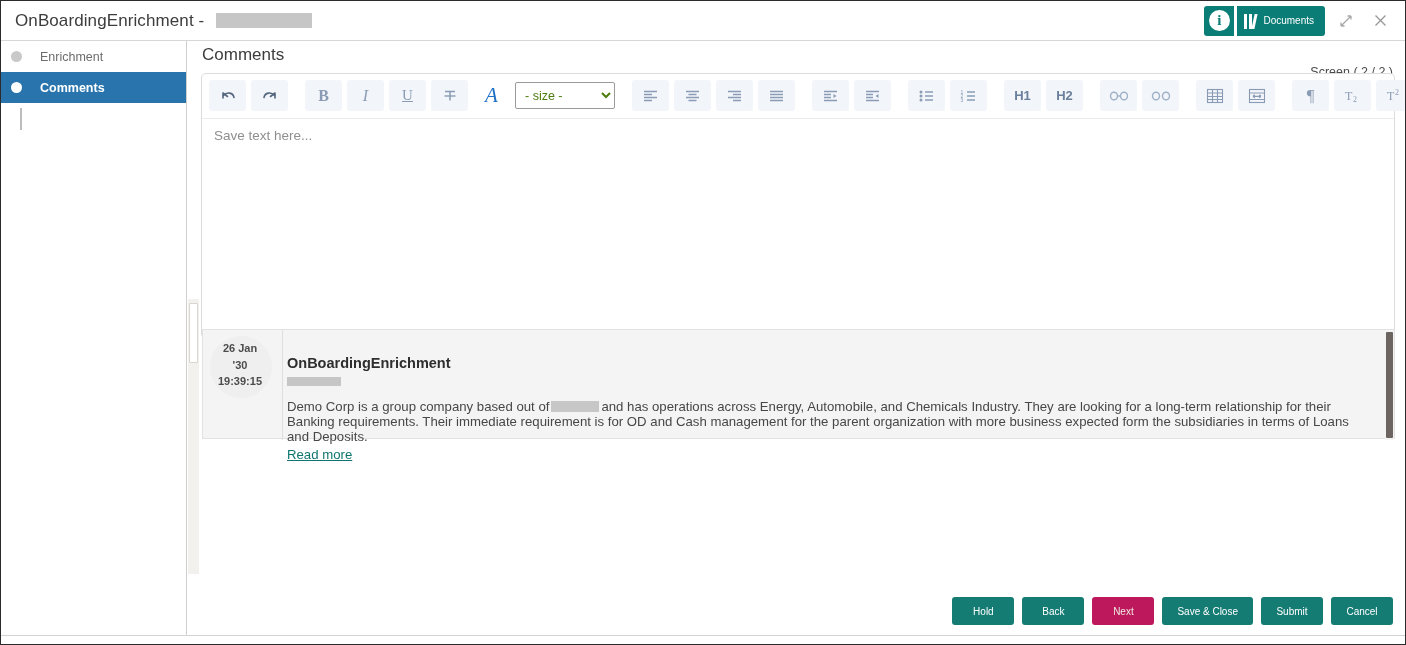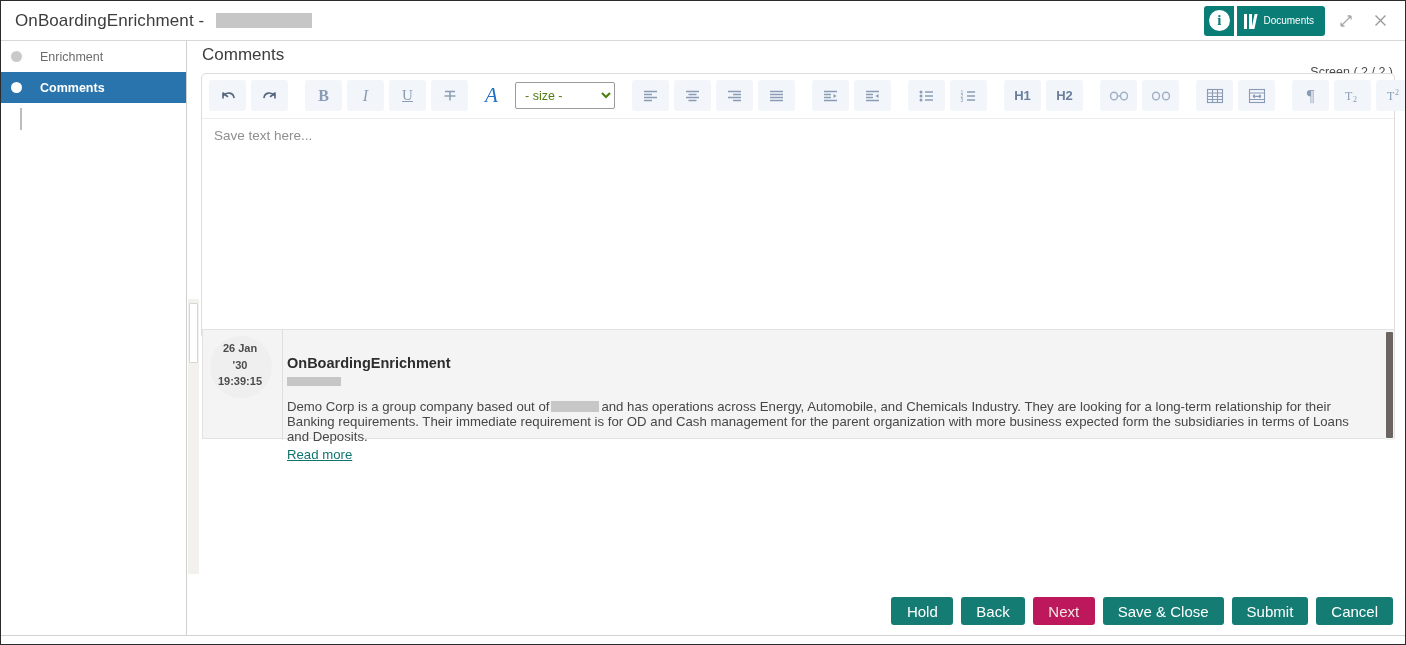--- a/index.html
+++ b/index.html
@@ -322,21 +322,21 @@
     gap: 8px;
     border-top: 1px solid #ffffff;
   }
   .btn {
     height: 28px;
     min-width: 62px;
     padding: 0 15px;
     border-radius: 3px;
     background: #157c74;
     color: #ffffff;
-    font-size: 15px;
+    font-size: 10px;
     display: flex; align-items: center; justify-content: center;
     white-space: nowrap;
   }
   .btn.disabled {
     background: #be185d;
     color: #efe9e0;
     text-align: center;
   }
   .bottom-rule {
     position: absolute;

